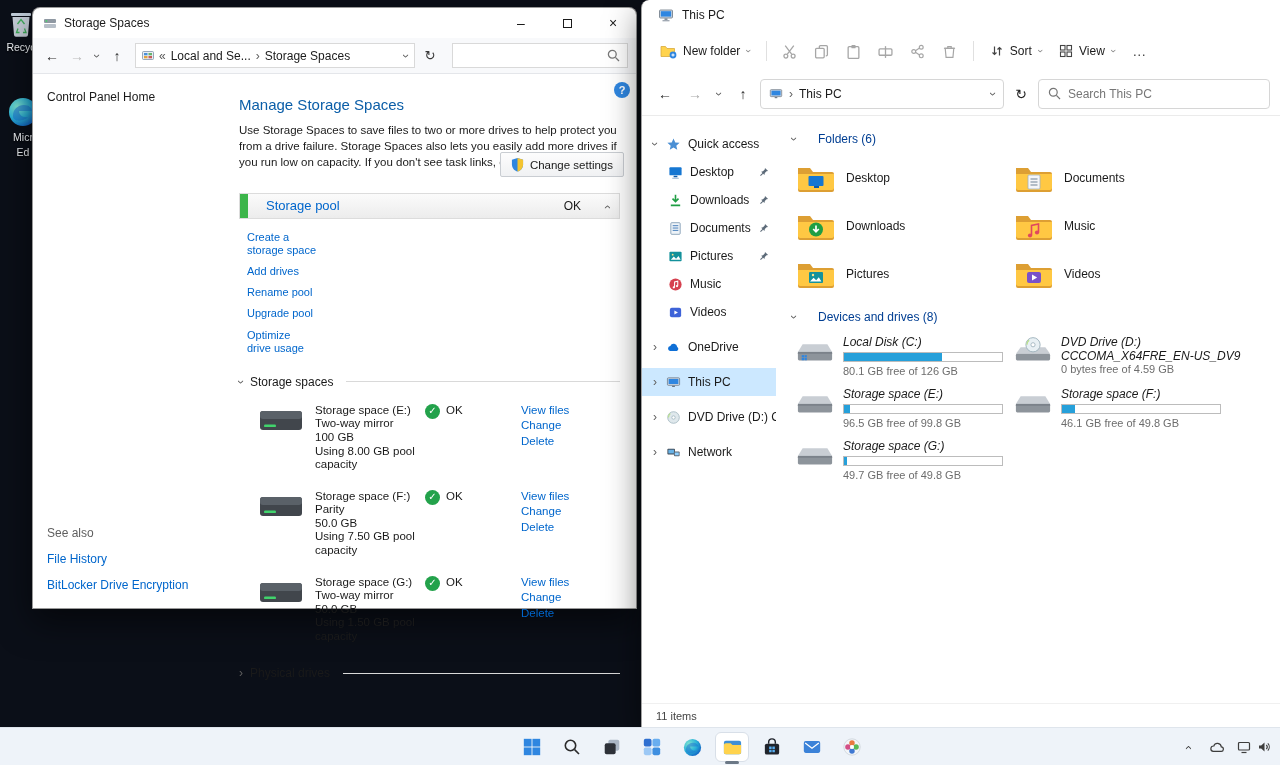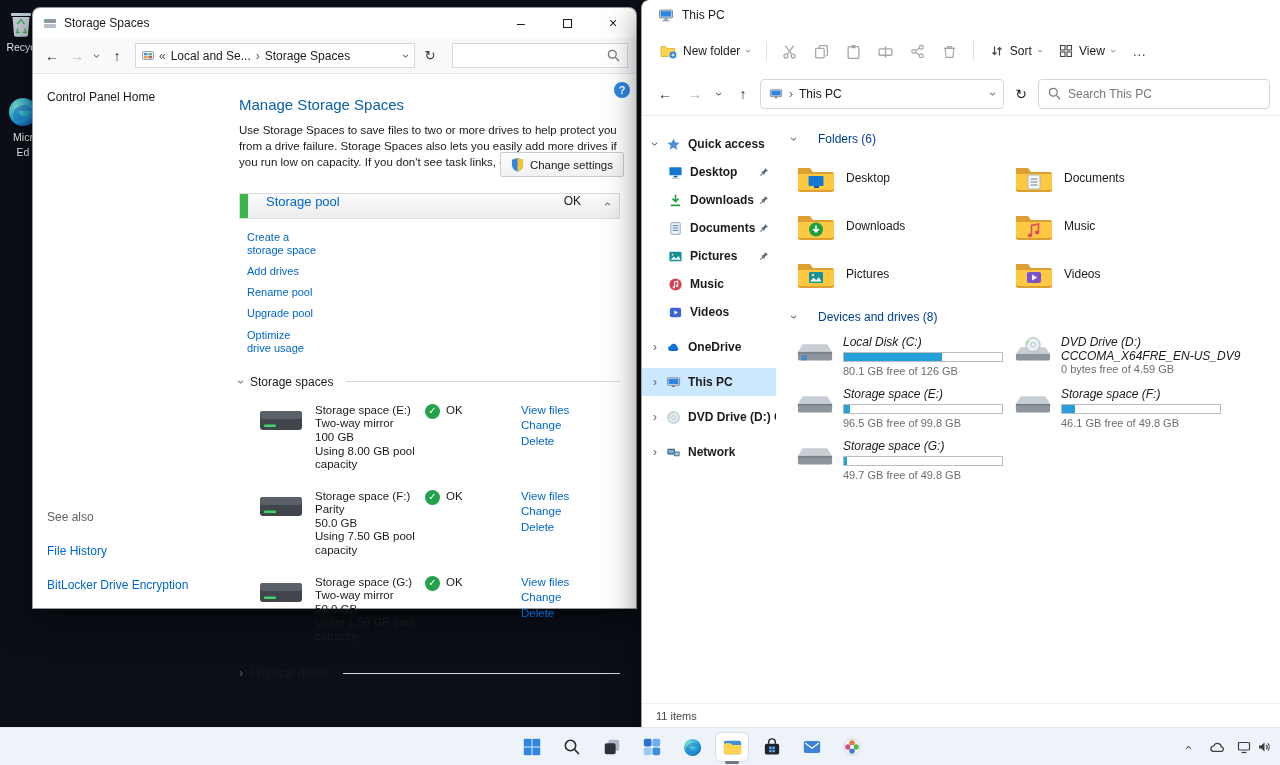--- a/index.html
+++ b/index.html
@@ -31,28 +31,28 @@
   .navglyph.sm{width:12px;font-size:10px;color:#666;}
   .crumbbox{width:280px;height:25px;margin-left:4px;background:#fff;border:1px solid #d9d9d9;display:flex;align-items:center;gap:5px;padding:0 6px;font-size:12px;color:#1b1b1b;}
   .crumb{cursor:pointer;white-space:nowrap;}
   .refreshbtn{width:24px;text-align:center;font-size:13px;color:#3a3a3a;cursor:pointer;}
   .ss-search{margin-left:auto;width:176px;height:25px;background:#fff;border:1px solid #d9d9d9;display:flex;align-items:center;padding:0 7px;gap:6px;}
   .ss-search input{border:none;outline:none;flex:1;font-size:12px;background:transparent;min-width:0;}
   .ss-body{flex:1;display:flex;background:#fff;min-height:0;}
   .ss-side{width:192px;padding:16px 8px 16px 14px;display:flex;flex-direction:column;font-size:12px;flex:0 0 auto;}
   .ss-side .home{color:#1a1a1a;margin-bottom:20px;}
   .ss-side .create{width:150px;line-height:1.25;}
-  .ss-side .bottom{margin-top:auto;display:flex;flex-direction:column;gap:20px;}
+  .ss-side .bottom{margin-top:auto;display:flex;flex-direction:column;gap:12px;}
   .ss-side .seealso{color:#5f5f5f;}
   .ss-main{flex:1;padding:16px 16px 0 14px;position:relative;min-width:0;}
   .helpbtn{position:absolute;top:8px;right:6px;width:16px;height:16px;border-radius:50%;background:#2f86e0;color:#fff;font-size:11px;font-weight:bold;display:flex;align-items:center;justify-content:center;cursor:pointer;}
   .ss-h1{font-size:15px;color:#0b5ea8;font-weight:normal;margin:6px 0 10px 0;}
   .ss-desc{width:380px;font-size:11.5px;color:#1a1a1a;line-height:1.38;}
   .changebtn{position:absolute;top:78px;right:12px;display:flex;align-items:center;gap:6px;padding:4px 10px;font-size:11.5px;color:#1a1a1a;background:linear-gradient(#fdfdfd,#f0f1f3);border:1px solid #c9cdd2;border-radius:2px;cursor:pointer;}
-  .pool-hdr{margin-top:22px;height:26px;display:flex;align-items:flex-start;background:linear-gradient(#fbfbfb,#ececec);border:1px solid #dcdcdc;cursor:pointer;}
+  .pool-hdr{margin-top:22px;height:26px;display:flex;align-items:center;background:linear-gradient(#fbfbfb,#ececec);border:1px solid #dcdcdc;cursor:pointer;}
   .pool-green{width:8px;height:100%;background:#3cb54a;flex:0 0 auto;}
   .pool-title{font-size:13px;color:#0066cc;margin-left:18px;}
   .pool-ok{margin-left:auto;font-size:12px;color:#1a1a1a;margin-right:24px;}
   .pool-chev{margin-right:10px;}
   .pool-body{display:flex;padding:12px 4px 6px 8px;}
   .pool-left{flex:1;min-width:0;}
   .pbar{width:170px;height:12px;border:1px solid #aeb8ae;background:#e9ece8;}
   .pbar .fill{height:100%;background:#3cb54a;}
   .pusage{font-size:11.5px;color:#1a1a1a;margin-top:7px;}
   .infobox{margin-top:13px;width:254px;border:1px solid #d5d5d5;background:#fdfdfd;padding:8px 9px;display:flex;gap:7px;font-size:11.5px;line-height:1.3;color:#1a1a1a;}
@@ -82,21 +82,21 @@
   .addrglyph.sm{width:14px;font-size:10px;color:#666;}
   .addrbox{flex:1;height:30px;border:1px solid #d6d6d6;border-radius:4px;background:#fff;display:flex;align-items:center;gap:6px;padding:0 8px;font-size:12px;color:#1a1a1a;min-width:0;}
   .exsearch{width:232px;height:30px;border:1px solid #d6d6d6;border-radius:4px;background:#fff;display:flex;align-items:center;gap:7px;padding:0 9px;flex:0 0 auto;}
   .exsearch input{border:none;outline:none;flex:1;font-size:12px;color:#1a1a1a;background:transparent;min-width:0;}
   .exsearch input::placeholder{color:#767676;}
   .ex-body{flex:1;display:flex;min-height:0;}
   .ex-side{width:134px;padding-top:14px;font-size:12px;color:#1a1a1a;flex:0 0 auto;overflow:hidden;}
   .nav-row{height:28px;display:flex;align-items:center;gap:6px;padding-left:8px;position:relative;cursor:pointer;white-space:nowrap;}
   .nav-row .nchev{width:10px;font-size:11px;color:#5f5f5f;flex:0 0 auto;text-align:center;}
   .nav-row .nico{width:16px;flex:0 0 auto;}
-  .nav-row .nlbl{overflow:hidden;text-overflow:clip;font-weight:bold;}
+  .nav-row .nlbl{overflow:hidden;text-overflow:clip;}
   .nav-row.child{padding-left:26px;}
   .nav-row.root{margin-top:7px;}
   .nav-row.sel{background:#cce8ff;}
   .pin{position:absolute;right:7px;top:9px;}
   .ex-main{flex:1;padding:10px 0 0 14px;min-width:0;position:relative;}
   .grp-hdr{display:flex;align-items:center;gap:22px;font-size:12px;color:#003e92;margin:6px 0 8px 2px;cursor:pointer;}
   .tile-grid{display:grid;grid-template-columns:218px 218px;}
   .f-tile{height:48px;display:flex;align-items:center;gap:10px;padding:2px 6px;font-size:12px;color:#1a1a1a;cursor:pointer;border-radius:4px;}
   .d-tile{min-height:48px;display:flex;gap:9px;padding:3px 6px 7px 6px;cursor:pointer;border-radius:4px;}
   .d-info{min-width:0;}

